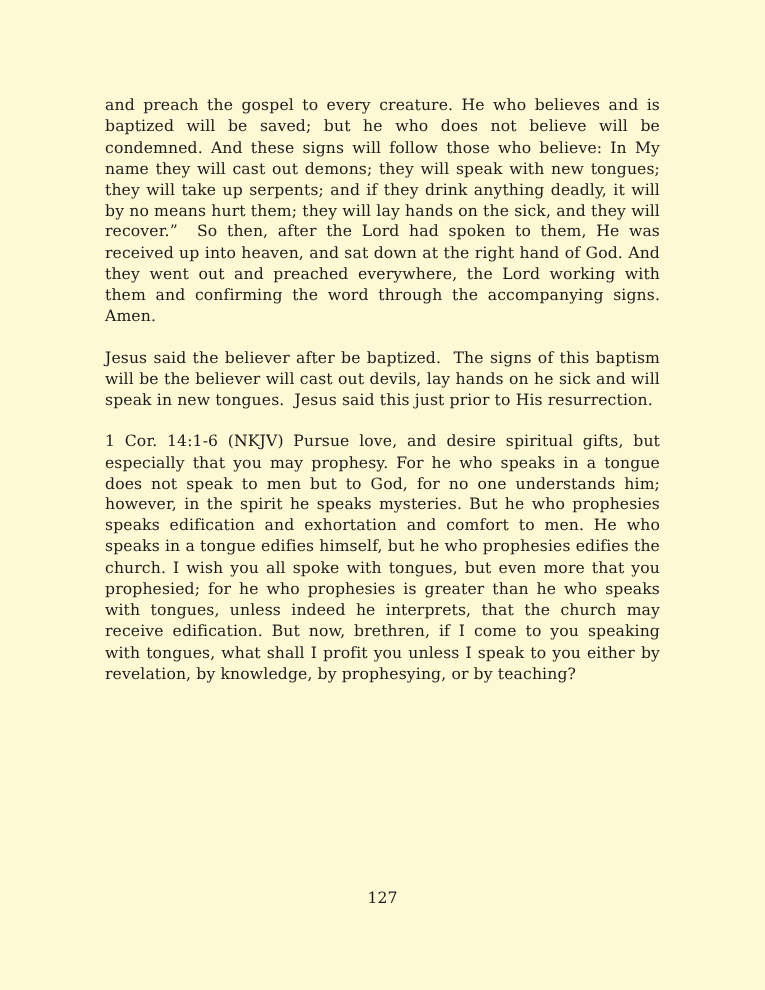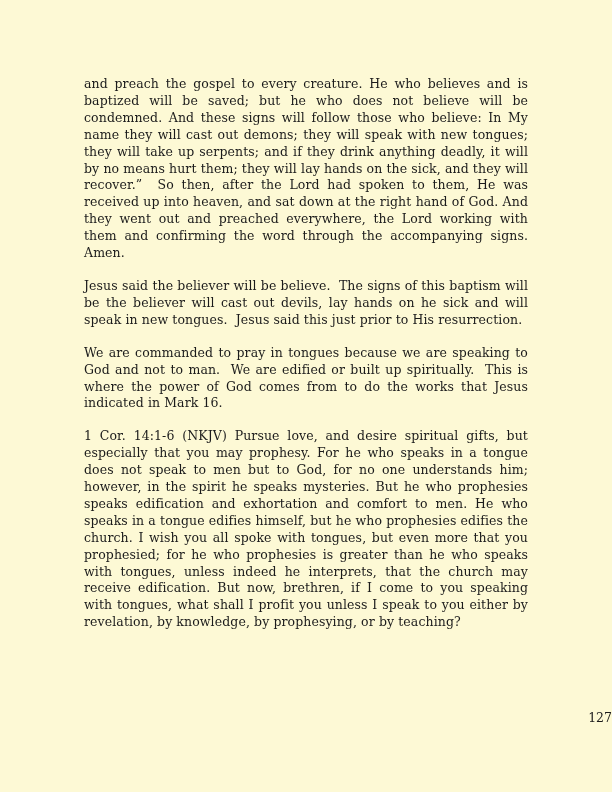--- a/index.html
+++ b/index.html
@@ -31,31 +31,30 @@
     line-height: 22px;
     font-weight: bold;
     letter-spacing: 0.2px;
   }
   .run-bold { font-weight: normal; }
   .footer {
     position: absolute;
     top: 710px;
     left: 0;
     width: 612px;
-    text-align: right;
+    text-align: center;
     font-size: 12.5px;
   }
 </style>
 </head>
 <body style="background: rgb(253, 249, 213); color: rgb(27, 27, 27);">
 
 <div class="page">
   <main class="doc-blocks" id="doc-blocks">
       <p><span class="run-regular">and preach the gospel to every creature. </span><span class="run-bold">He who believes and is baptized will be saved; but he who does not believe will be condemned. And these signs will follow those who believe: </span><span class="run-regular">In My name they will cast out demons; </span><span class="run-bold">they will speak with new tongues; </span><span class="run-regular">they will take up serpents; and if they drink anything deadly, it will by no means hurt them; they will lay hands on the sick, and they will recover.”  So then, after the Lord had spoken to them, He was received up into heaven, and sat down at the right hand of God. And they went out and preached everywhere, the Lord working with them and confirming the word through the accompanying signs. Amen.</span></p>
-      <p><span class="run-regular">Jesus said the believer will be believe.  </span><span class="run-bold">The signs of this baptism will be the believer will cast out devils, lay hands on he sick and will speak in new tongues.  </span><span class="run-regular">Jesus said this just prior to His resurrection.</span></p>
-      <p><span class="run-regular">We are commanded to pray in tongues because we are speaking to God and not to man.  We are edified or built up spiritually.  This is where the power of God comes from to do the works that Jesus indicated in Mark 16.</span></p>
+      <p><span class="run-regular">Jesus said the believer after be baptized.  </span><span class="run-bold">The signs of this baptism will be the believer will cast out devils, lay hands on he sick and will speak in new tongues.  </span><span class="run-regular">Jesus said this just prior to His resurrection.</span></p>
       <p><span class="run-bold">1 Cor. 14:1-6 (NKJV) </span><span class="run-regular">Pursue love, and desire spiritual gifts, but especially that you may prophesy. </span><span class="run-bold">For he who speaks in a tongue does not speak to men but to God, </span><span class="run-regular">for no one understands him; however, in the spirit he speaks mysteries. But he who prophesies speaks edification and exhortation and comfort to men. </span><span class="run-bold">He who speaks in a tongue edifies himself, but he who prophesies edifies the church. </span><span class="run-regular">I wish you all spoke with tongues, but even more that you prophesied; for he who prophesies is greater than he who speaks with tongues, unless indeed he interprets, that the church may receive edification. But now, brethren, if I come to you speaking with tongues, what shall I profit you unless I speak to you either by revelation, by knowledge, by prophesying, or by teaching?</span></p>
     </main>
 </div>
 
 <div class="footer">
   <span>127</span>
 </div>
 
 </body></html>

